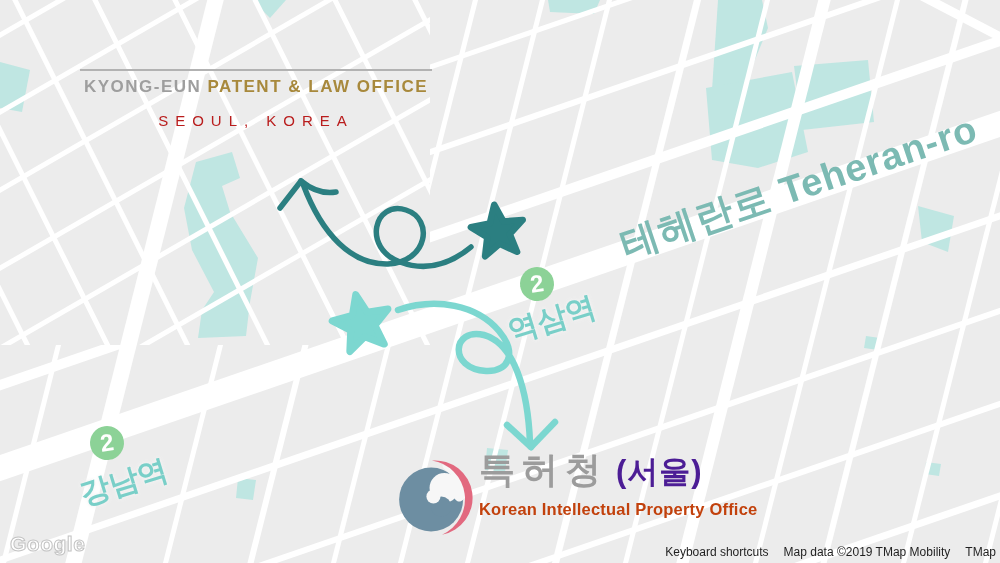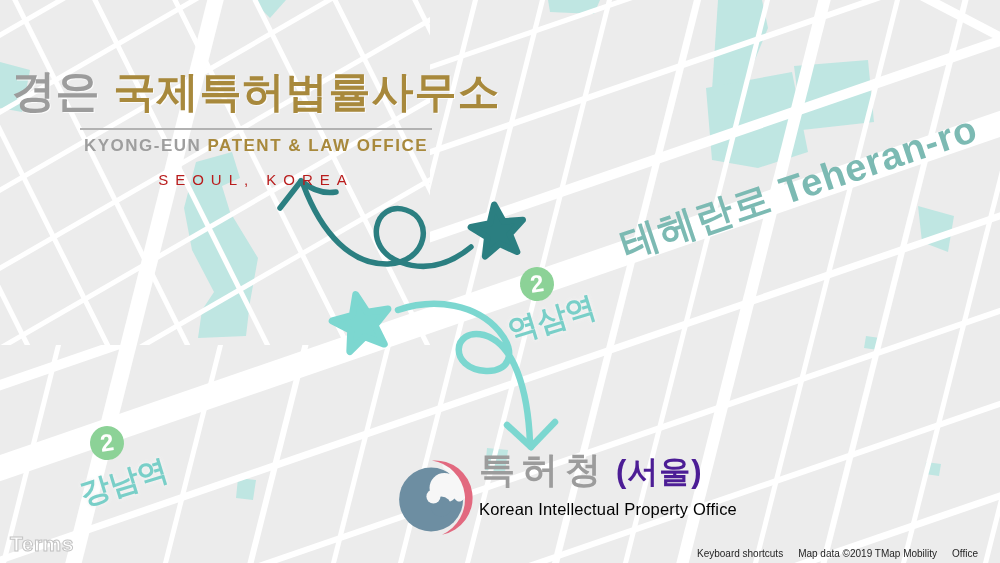--- a/index.html
+++ b/index.html
@@ -58,33 +58,33 @@
   #office-brand .line3{
     margin-top:15px;font-size:15px;font-weight:400;letter-spacing:7px;color:#b91c1c;
   }
 
   
   #kipo-logo{position:absolute;left:396px;top:459px;z-index:3;}
   #kipo-text{position:absolute;left:479px;top:446px;z-index:3;white-space:nowrap;}
   #kipo-text .row1{display:flex;align-items:baseline;gap:8px;}
   #kipo-text .kr{font-size:36px;font-weight:600;letter-spacing:7px;color:#9c9c9c;}
   #kipo-text .kr-suffix{font-size:31px;font-weight:700;color:#4c1d95;letter-spacing:1px;}
-  #kipo-text .en{margin-top:5px;font-size:16.5px;font-weight:400;color:#000000;letter-spacing:.2px;}
+  #kipo-text .en{margin-top:5px;font-size:16.5px;font-weight:700;color:#c2410c;letter-spacing:.2px;}
 
   
   #google-watermark{
     position:absolute;left:10px;bottom:7px;z-index:4;
     font-size:21px;font-weight:700;letter-spacing:.5px;color:#fff;
     -webkit-text-stroke:1px #c2c2c2;
     cursor:pointer;
   }
   #attribution{
-    position:absolute;right:22px;bottom:4px;z-index:4;
+    position:absolute;right:4px;bottom:4px;z-index:4;
     display:flex;gap:15px;align-items:center;
-    font-size:10px;color:#1f1f1f;
+    font-size:12px;color:#1f1f1f;
   }
   #attribution span{cursor:pointer;}
 </style>
 </head>
 <body>
 
 <div id="stage">
 
   <svg id="map-base" width="1000" height="563" viewBox="0 0 1000 563">
     <defs>
@@ -190,24 +190,20 @@
     </g>
   </svg>
 
   <div class="line-badge" id="badge-yeoksam">2</div>
   <div class="station-label" id="label-yeoksam">역삼역</div>
 
   <div class="line-badge" id="badge-gangnam">2</div>
   <div class="station-label" id="label-gangnam">강남역</div>
 
   <div id="office-brand">
-    <div class="line1">
-      <span class="kr-prefix">경은</span>
-      <span class="kr-name">국제특허법률사무소</span>
-    </div>
     <div class="divider"></div>
     <div class="line2">
       <span class="en-prefix">KYONG-EUN</span>
       <span> </span>
       <span class="en-name">PATENT &amp; LAW OFFICE</span>
     </div>
     <div class="line3">SEOUL, KOREA</div>
   </div>
 
   <svg id="kipo-logo" width="78" height="78" viewBox="0 0 100 100">
@@ -222,21 +218,21 @@
   </svg>
 
   <div id="kipo-text">
     <div class="row1">
       <span class="kr">특허청</span>
       <span class="kr-suffix">(서울)</span>
     </div>
     <div class="en">Korean Intellectual Property Office</div>
   </div>
 
-  <div id="google-watermark">Terms</div>
+  <div id="google-watermark">Google</div>
 
   <div id="attribution">
     <span>Keyboard shortcuts</span>
     <span>Map data ©2019 TMap Mobility</span>
-    <span>Office</span>
+    <span>TMap</span>
   </div>
 
 </div>
 
 </body></html>

